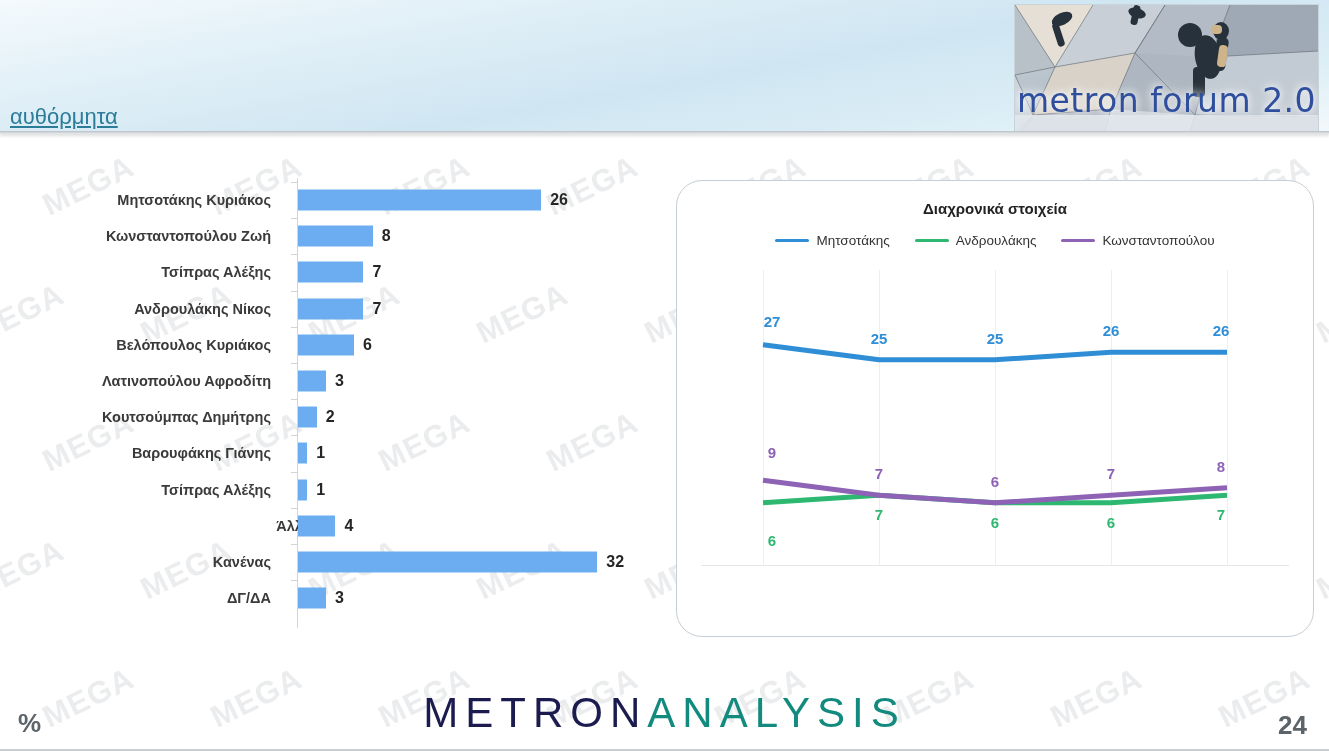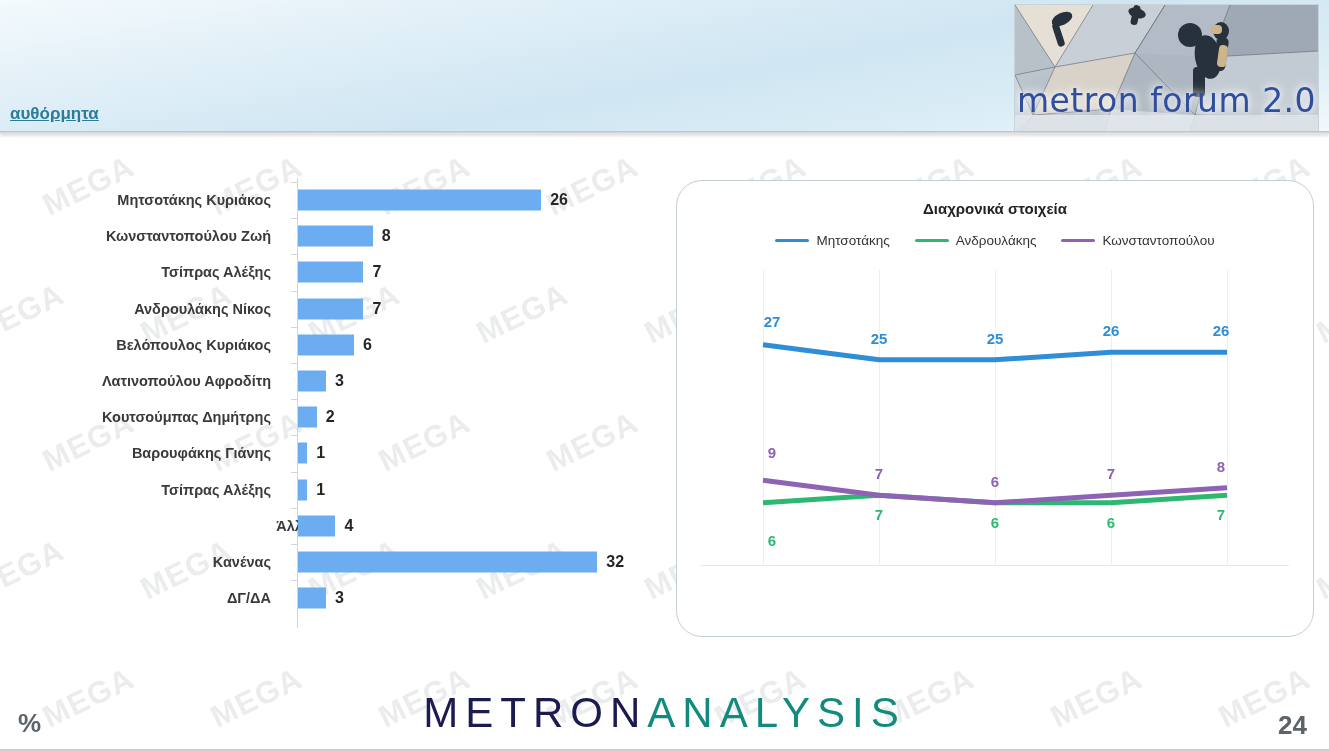--- a/index.html
+++ b/index.html
@@ -44,21 +44,21 @@
   }
   .hd-sub{
     position:absolute;left:10px;top:58px;width:930px;
     font-size:17.5px;font-weight:700;color:#2a7c99;line-height:1.33;
     text-shadow:0 1px 1px rgba(255,255,255,.7);
   }
   .hd-sub .sq{ text-decoration:underline; text-decoration-color:#d2322d;
      text-decoration-style:wavy; text-decoration-thickness:1px; }
   .hd-note{
     position:absolute;left:10px;top:104px;
-    font-size:17px;font-weight:700;color:#2a7c99;text-decoration:underline;text-align:right;
+    font-size:22px;font-weight:400;color:#2a7c99;text-decoration:underline;text-align:right;
   }
 
   
   .logo{
     position:absolute;right:10px;top:4px;width:303px;height:126px;
     border:1px solid #c9d3da;overflow:hidden;
     background:#b9c3cb;
   }
   .logo .photo{position:absolute;inset:0;overflow:hidden;}
   .logo svg{position:absolute;inset:0;width:100%;height:100%;}

